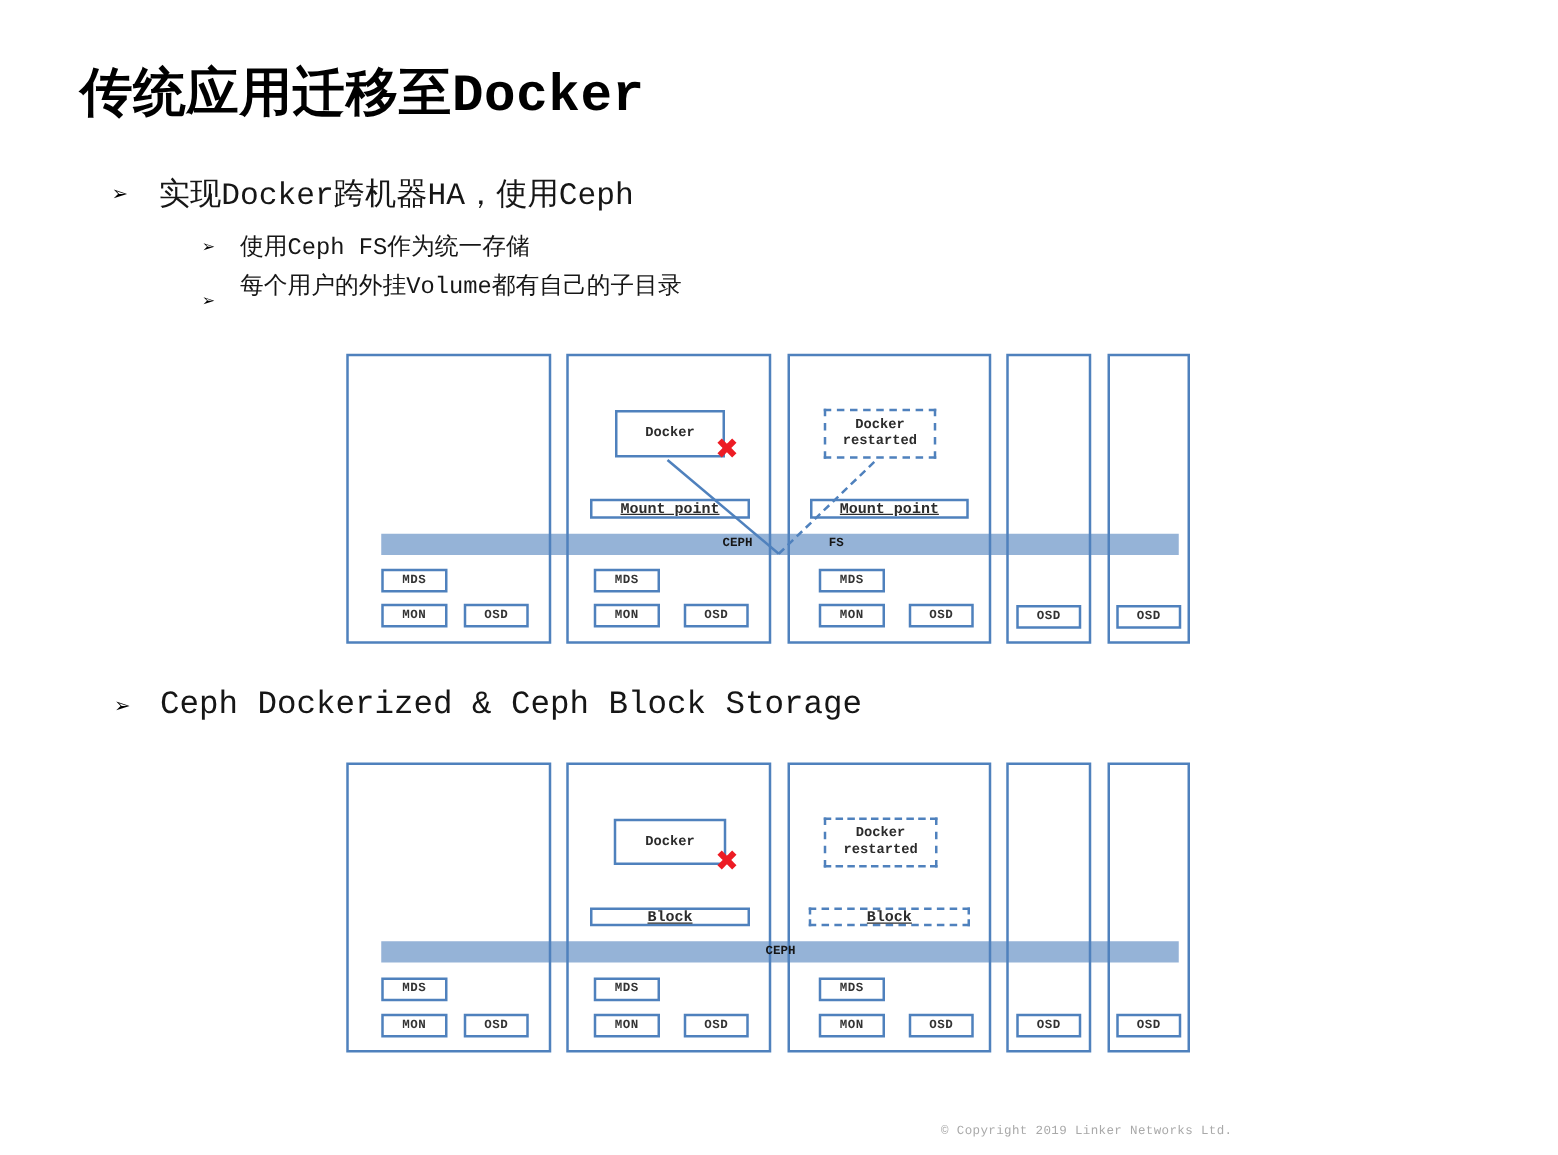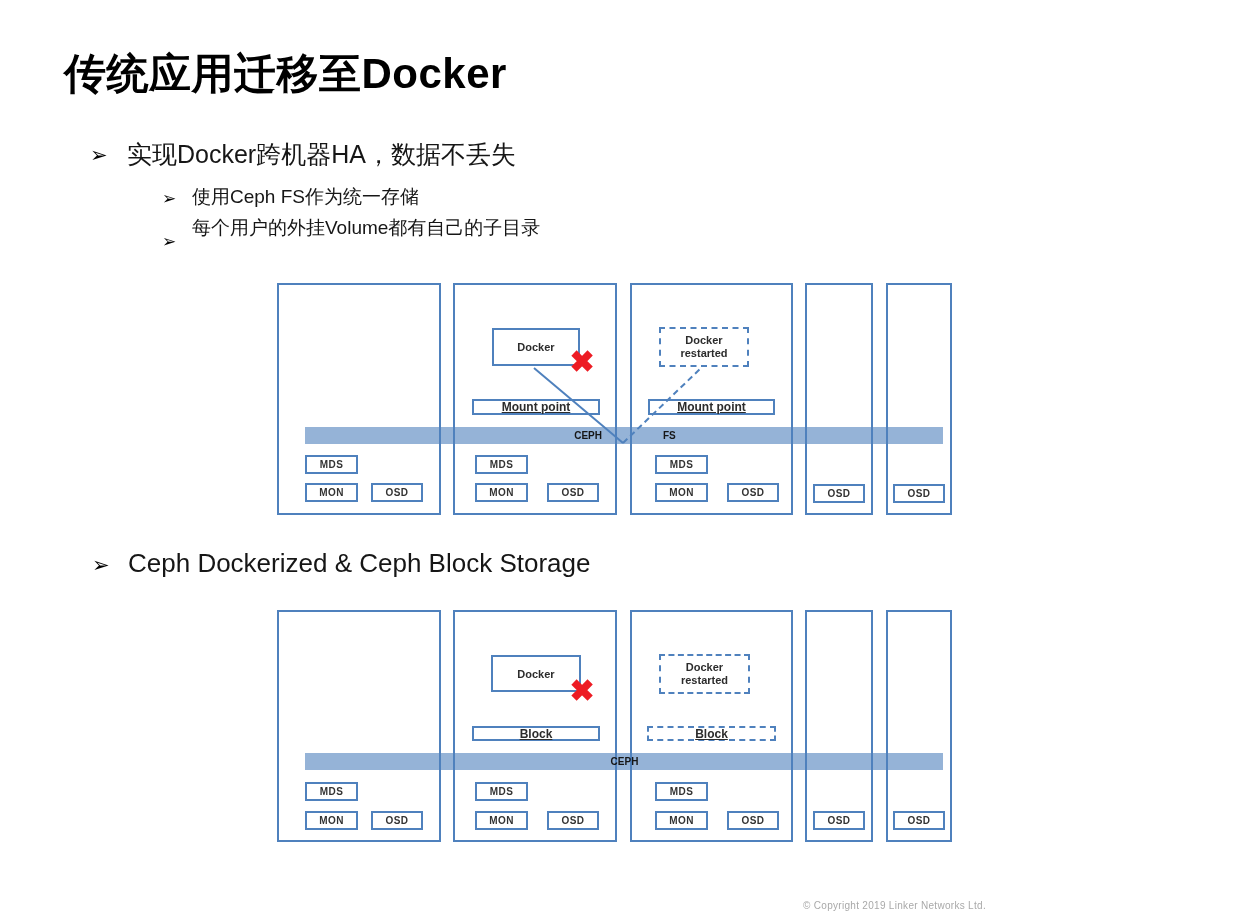--- a/index.html
+++ b/index.html
@@ -1,18 +1,18 @@
 <!DOCTYPE html>
 <html><head>
 <meta charset="utf-8">
 <style>
   html,body { margin:0; padding:0; background:#fff; }
   .slide {
     position:relative; width:1042px; height:924px; background:#ffffff;
-    font-family:Liberation Sans, sans-serif; overflow:hidden; color:#111;
+    font-family:Liberation Mono, monospace; overflow:hidden; color:#111;
   }
   
   .title {
     position:absolute; left:64px; top:46px;
     font-size:42px; font-weight:700; color:#000; letter-spacing:0.5px;
   }
   
   .marker { position:absolute; color:#000; }
   .btext  { position:absolute; color:#161616; }
   .m1 { font-size:21px; } .t1 { font-size:25px; }
@@ -77,21 +77,21 @@
         <circle cx="50" cy="100" r="22"></circle>
         <circle cx="6.7" cy="75" r="22"></circle>
         <circle cx="6.7" cy="25" r="22"></circle>
         <circle cx="50" cy="0" r="22"></circle>
         <circle cx="93.3" cy="25" r="22"></circle>
       </g>
     </g>
   </svg>
 
   <span class="marker m1" style="left:90px; top:143px;">➢</span>
-  <span class="btext t1" style="left:127px; top:138px;">实现Docker跨机器HA，数据不丢失</span>
+  <span class="btext t1" style="left:127px; top:138px;">实现Docker跨机器HA，使用Ceph</span>
 
   <span class="marker m2" style="left:162px; top:188px;">➢</span>
   <span class="btext t2" style="left:192px; top:184px;">使用Ceph FS作为统一存储</span>
 
   <span class="marker m2" style="left:162px; top:231px;">➢</span>
   <span class="btext t2" style="left:192px; top:215px;">每个用户的外挂Volume都有自己的子目录</span>
 
   <span class="marker m1" style="left:92px; top:553px;">➢</span>
   <span class="btext tb2" style="left:128px; top:548px;text-align:center;">Ceph Dockerized &amp; Ceph Block Storage</span>
 

